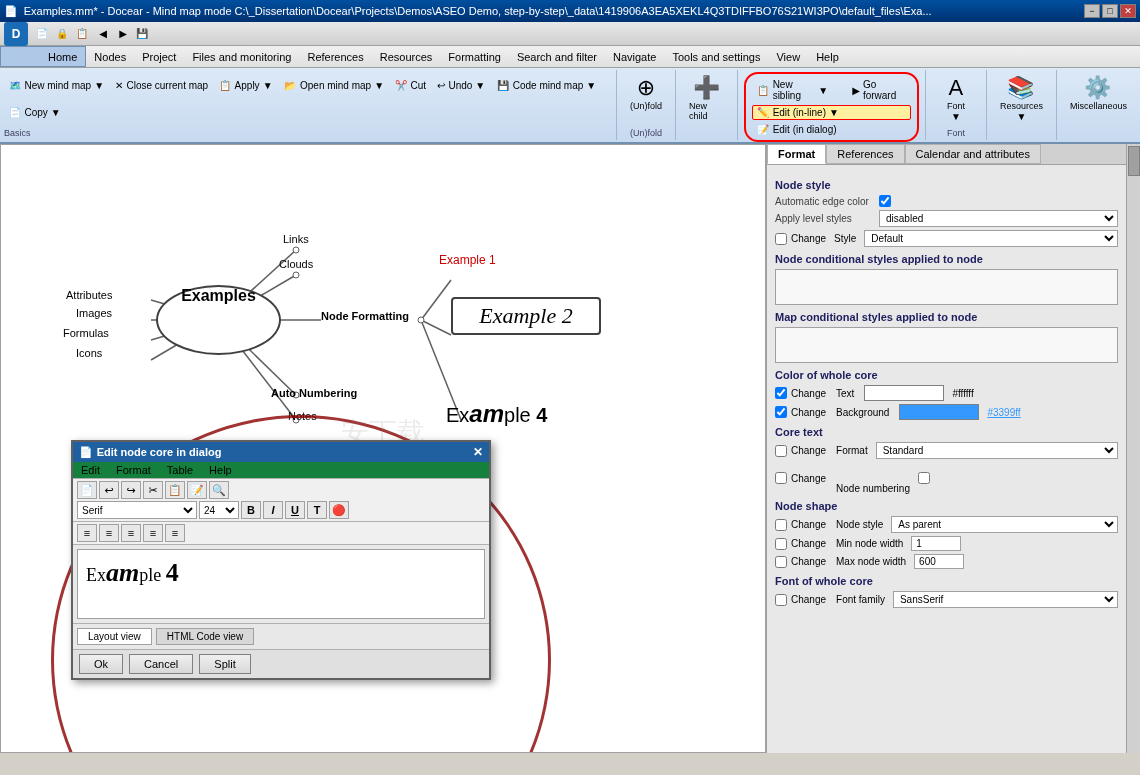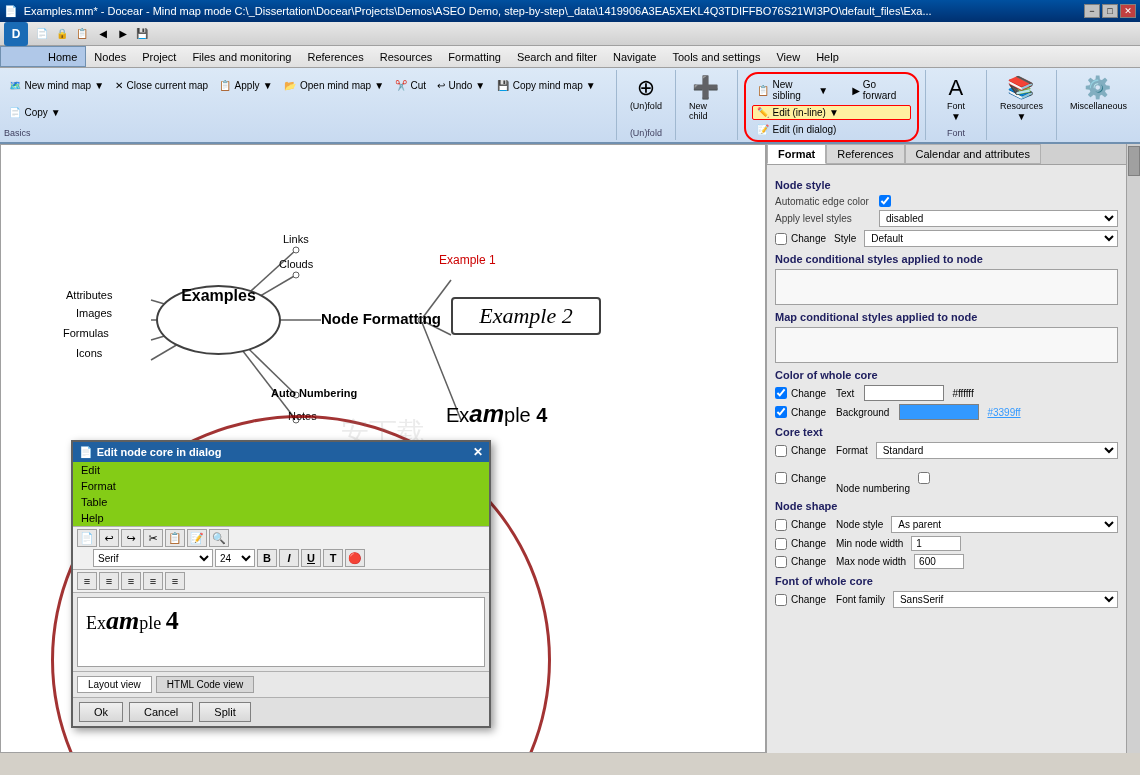--- a/index.html
+++ b/index.html
@@ -212,25 +212,24 @@
       color: white;
       padding: 3px 6px;
       font-size: 11px;
       font-weight: bold;
       display: flex;
       align-items: center;
       gap: 4px;
     }
     .dialog-close { margin-left: auto; cursor: pointer; font-size: 12px; }
     .dialog-menubar {
-      background: #84cc16;
+      background: #15803d;
       display: flex;
       border-bottom: 1px solid #b0b0b0;
       font-size: 11px;
-      flex-direction: column;
     }
     .dialog-menu { padding: 2px 8px; cursor: pointer; }
     .dialog-toolbar {
       display: flex;
       align-items: center;
       padding: 2px 4px;
       gap: 2px;
       border-bottom: 1px solid #b0b0b0;
       background: #f0f0f0;
       flex-wrap: wrap;
@@ -425,21 +424,21 @@
           <span>Cut</span>
         </div>
         <div class="ribbon-small-btn">
           <span>↩</span>
           <span>Undo</span>
           <span>▼</span>
         </div>
         <br style="width:100%">
         <div class="ribbon-small-btn">
           <span>💾</span>
-          <span>Copy mind map</span>
+          <span>Code mind map</span>
           <span>▼</span>
         </div>
         <div class="ribbon-small-btn">
           <span>📄</span>
           <span>Copy</span>
           <span>▼</span>
         </div>
       </div>
       <div class="ribbon-group-label">Basics</div>
     </div>
@@ -541,21 +540,21 @@
     <div class="node-ellipse" style="left:155px;top:140px;width:125px;height:70px;">
       <span>Examples</span>
     </div>
 
     <div style="position:absolute;left:282px;top:88px;font-size:11px;cursor:pointer;">
       <span>Links</span>
     </div>
     <div style="position:absolute;left:278px;top:113px;font-size:11px;cursor:pointer;">
       <span>Clouds</span>
     </div>
-    <div style="position:absolute;left:320px;top:165px;font-size:15px;cursor:pointer;font-weight:bold;">
+    <div style="position:absolute;left:320px;top:165px;font-size:11px;cursor:pointer;font-weight:bold;">
       <span>Node Formatting</span>
     </div>
     <div style="position:absolute;left:65px;top:144px;font-size:11px;cursor:pointer;">
       <span>Attributes</span>
     </div>
     <div style="position:absolute;left:75px;top:162px;font-size:11px;cursor:pointer;">
       <span>Images</span>
     </div>
     <div style="position:absolute;left:62px;top:182px;font-size:11px;cursor:pointer;">
       <span>Formulas</span>
@@ -600,21 +599,21 @@
         <div class="dialog-menu">Help</div>
       </div>
       <div class="dialog-toolbar">
         <div class="dialog-tool-btn">📄</div>
         <div class="dialog-tool-btn">↩</div>
         <div class="dialog-tool-btn">↪</div>
         <div class="dialog-tool-btn">✂</div>
         <div class="dialog-tool-btn">📋</div>
         <div class="dialog-tool-btn">📝</div>
         <div class="dialog-tool-btn">🔍</div>
-        <div style="display:flex;align-items:center;gap:2px;margin-left:16px;">
+        <div style="display:flex;align-items:center;gap:2px;">
           <select class="dialog-font-select">
             <option>Serif</option>
           </select>
           <select class="dialog-size-select">
             <option>24</option>
           </select>
           <div class="dialog-format-btn" style="font-weight:bold;">B</div>
           <div class="dialog-format-btn" style="font-style:italic;">I</div>
           <div class="dialog-format-btn" style="text-decoration:underline;">U</div>
           <div class="dialog-format-btn">T</div>

